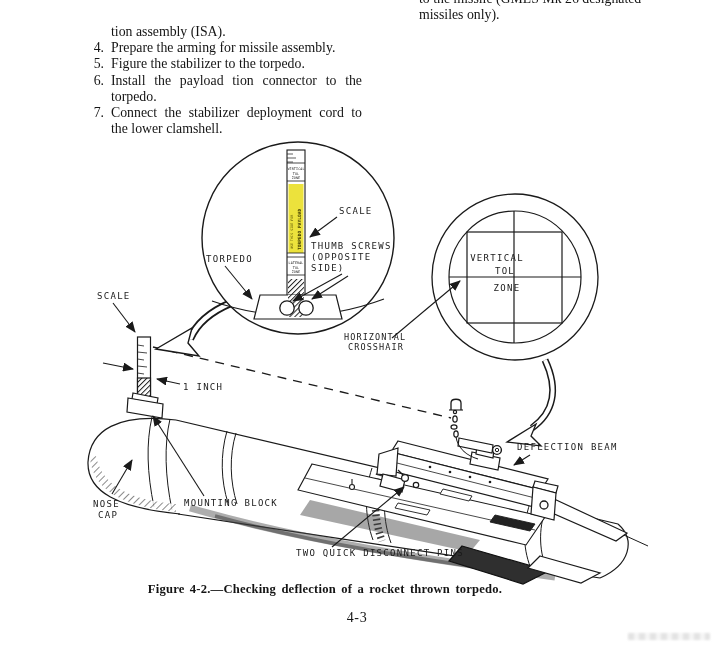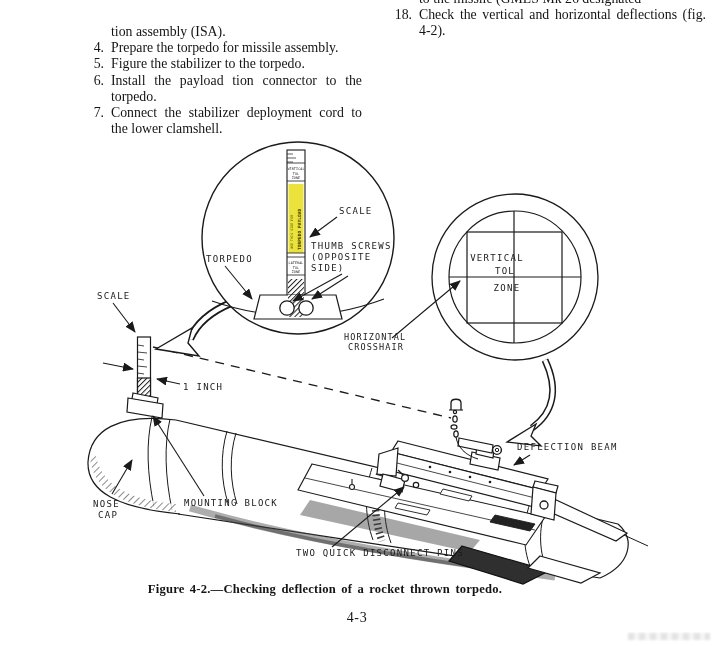--- a/index.html
+++ b/index.html
@@ -39,21 +39,21 @@
 </head>
 <body>
 
 <div class="col" id="colL">
   <div class="item">
     <span class="num"></span>
     <span class="txt">tion assembly (ISA).</span>
   </div>
   <div class="item">
     <span class="num">4.</span>
-    <span class="txt">Prepare the torpedo for missile assembly.</span>
+    <span class="txt">Prepare the arming for missile assembly.</span>
   </div>
   <div class="item">
     <span class="num">5.</span>
     <span class="txt">Figure the stabilizer to the torpedo.</span>
   </div>
   <div class="item">
     <span class="num">6.</span>
     <span class="txt">Install the payload tion connector to the torpedo.</span>
   </div>
   <div class="item">
@@ -61,22 +61,22 @@
     <span class="txt">Connect the stabilizer deployment cord to the lower clamshell.</span>
   </div>
 </div>
 
 <div class="col" id="colR">
   <div class="item">
     <span class="num"></span>
     <span class="txt">to the missile (GMLS Mk 26 designated</span>
   </div>
   <div class="item">
-    <span class="num">18.</span>
-    <span class="txt">Check the vertical and horizontal deflections (fig. 4-2).</span>
+    <span class="num"></span>
+    <span class="txt">missiles only).</span>
   </div>
 </div>
 
 <svg class="fig" width="714" height="646" viewBox="0 0 714 646">
   <defs>
     <marker id="arr" markerWidth="11" markerHeight="9" refX="10" refY="4.5" orient="auto" markerUnits="userSpaceOnUse">
       <path d="M0,0 L11,4.5 L0,9 z" fill="#1a1a1a"></path>
     </marker>
     <pattern id="hatchDark" width="3.6" height="3.6" patternTransform="rotate(45)" patternUnits="userSpaceOnUse">
       <rect width="3.6" height="3.6" fill="#fff"></rect>

